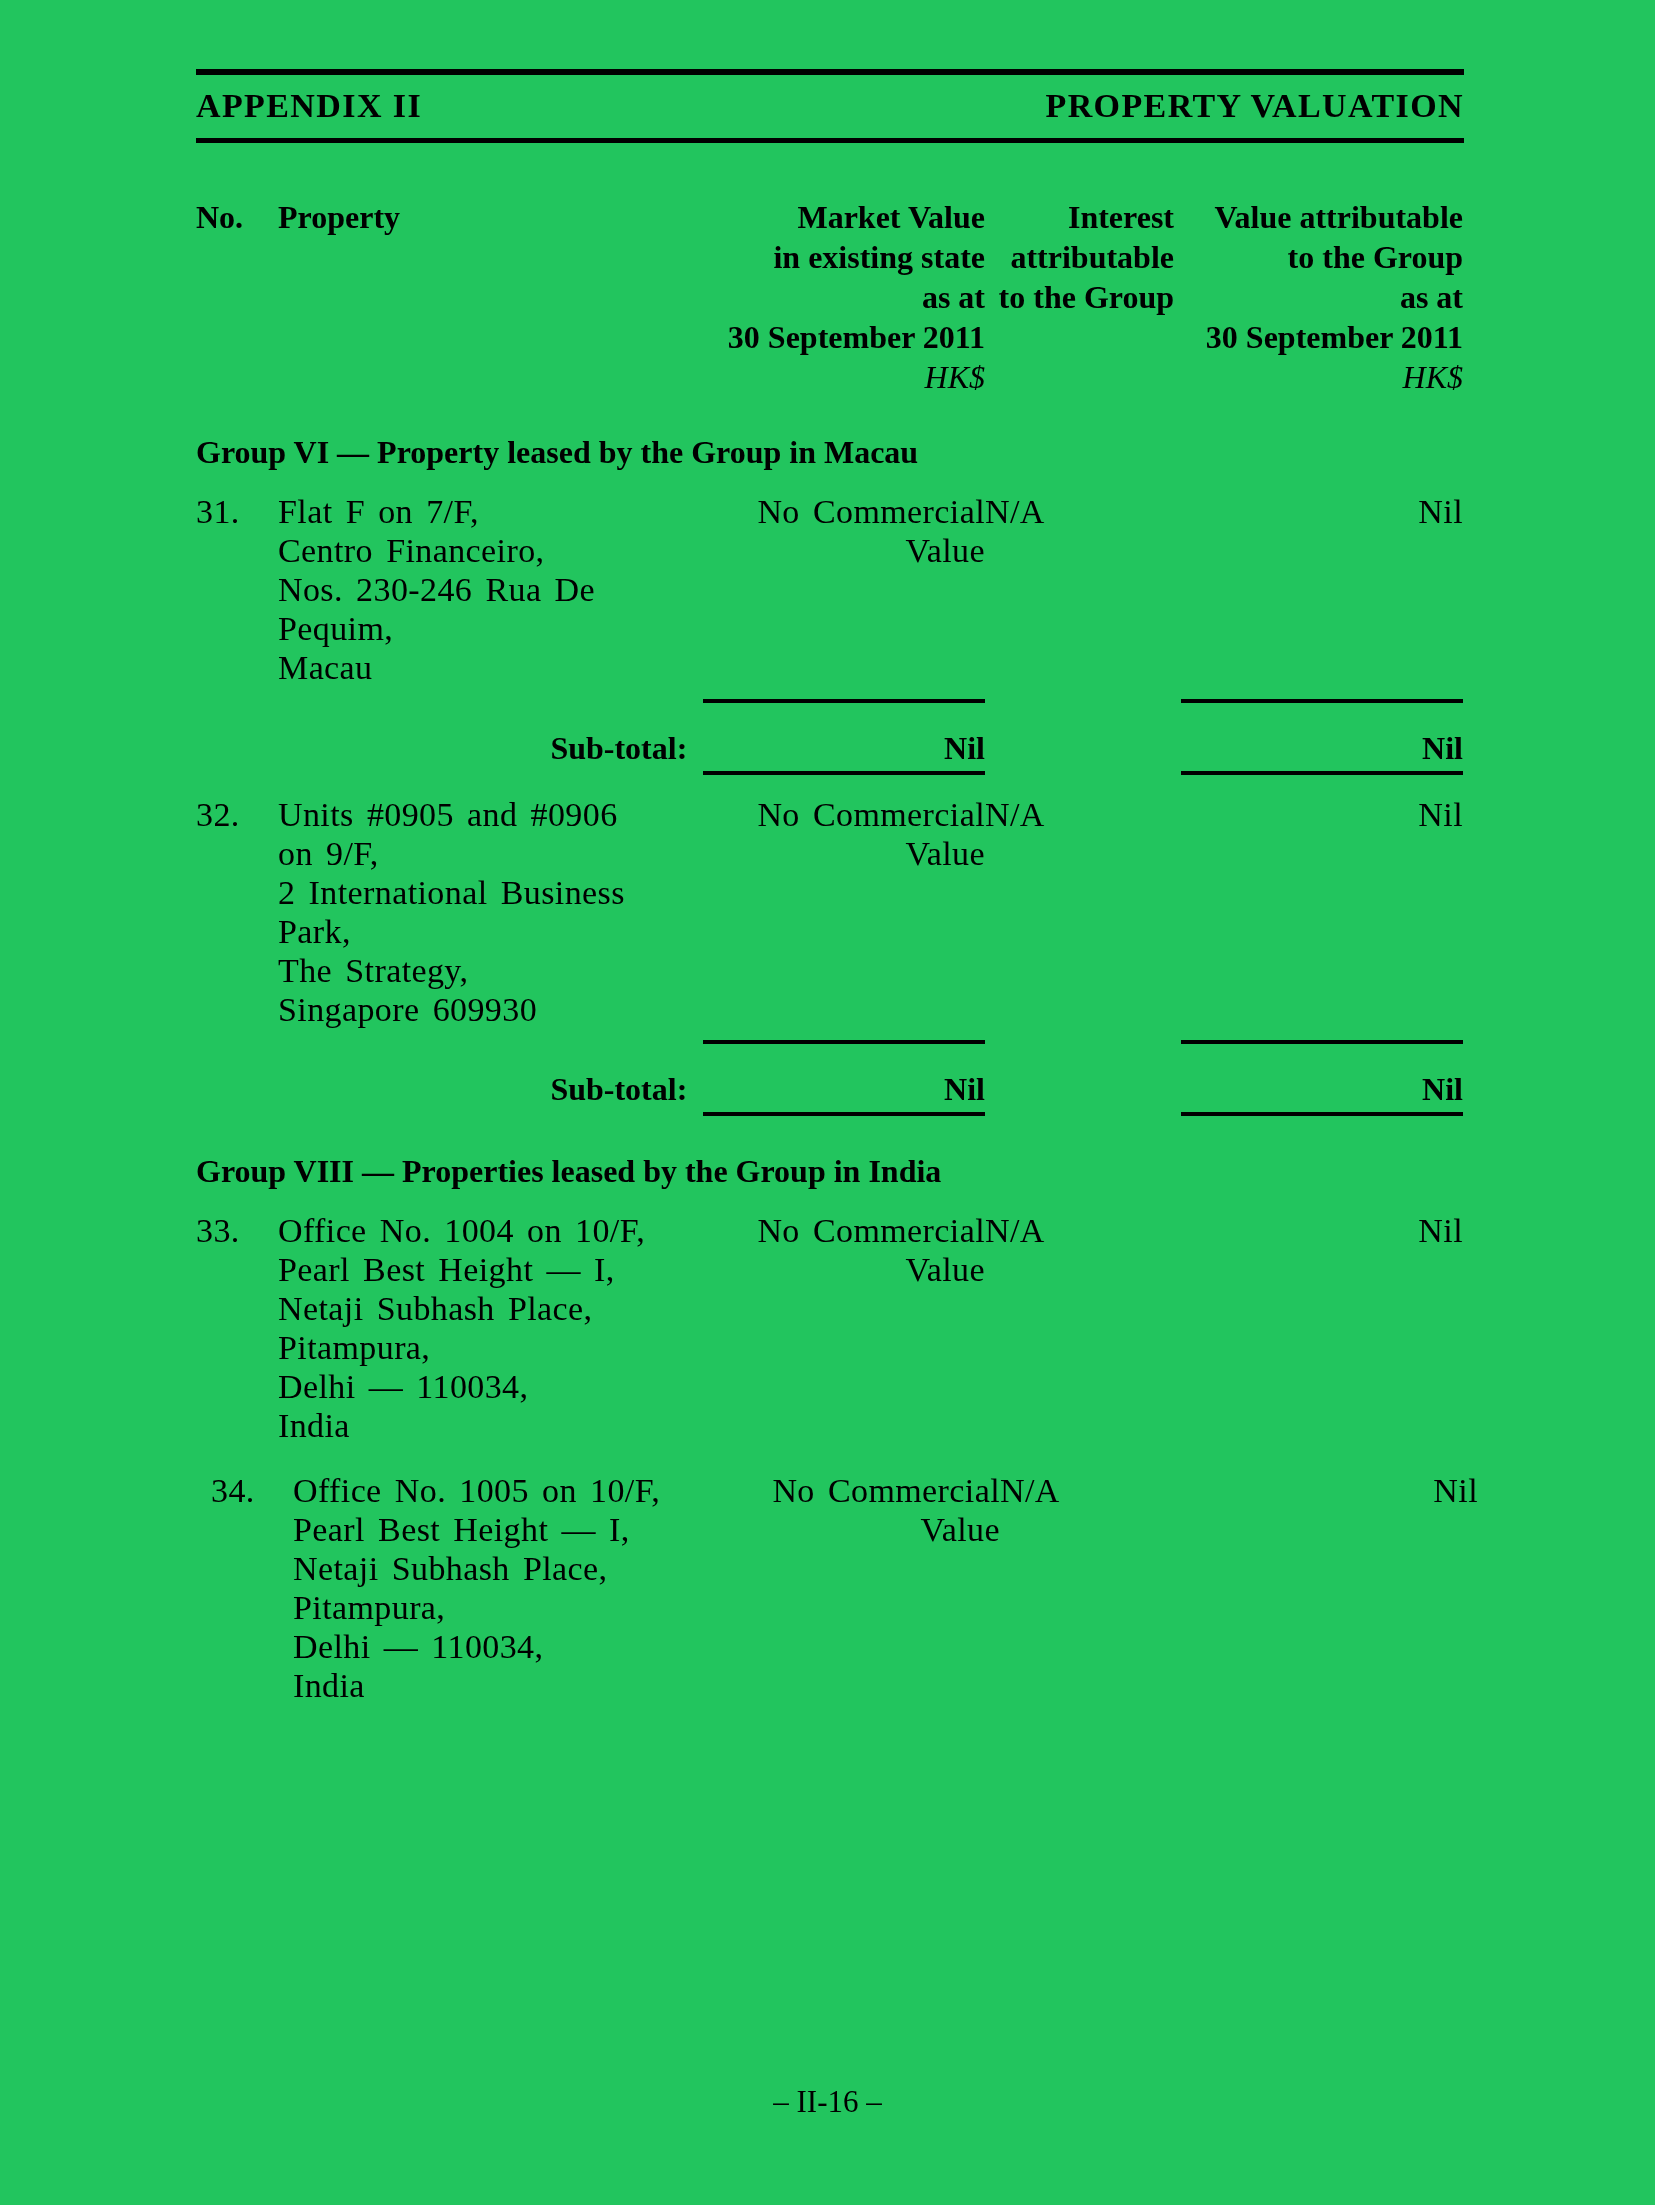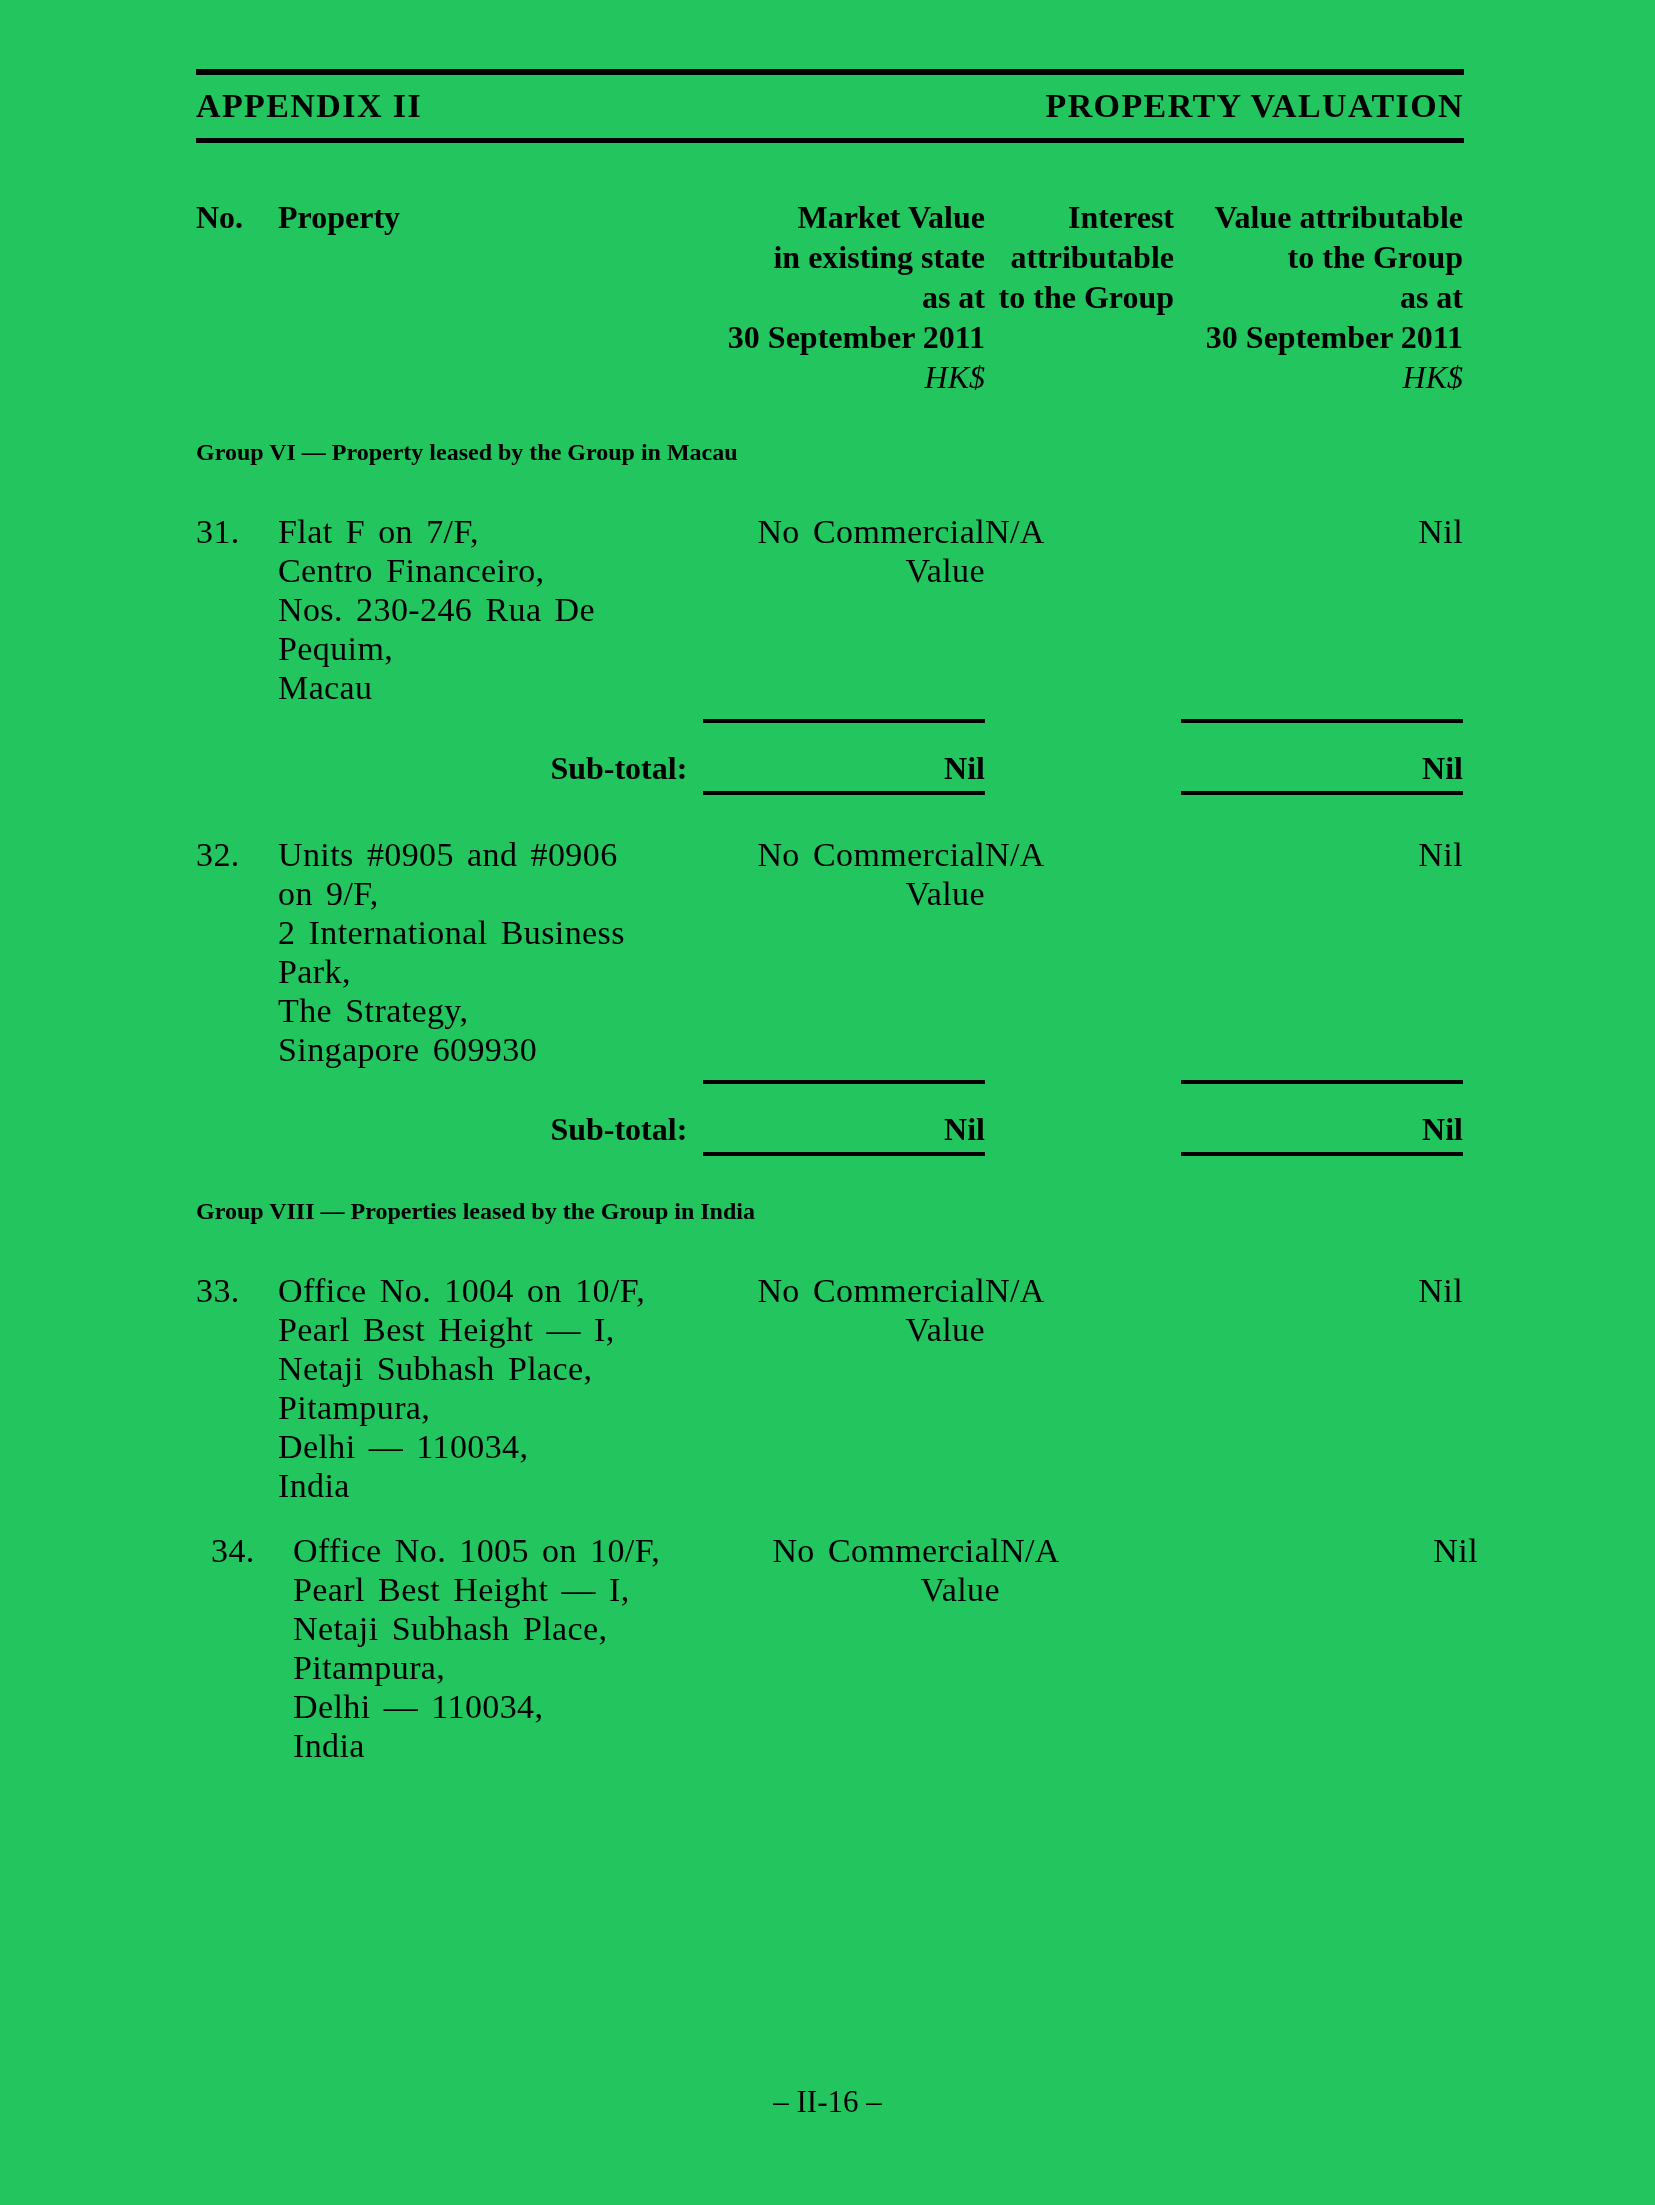--- a/index.html
+++ b/index.html
@@ -17,24 +17,24 @@
   .masthead-text{font-size:34px;font-weight:bold;letter-spacing:1.4px;white-space:nowrap;}
   
   .thead{display:grid;grid-template-columns:82px 371px 336px 189px 289px;margin-top:54px;}
   .thead .cell{display:flex;flex-direction:column;
     font-size:32px;font-weight:bold;line-height:40px;white-space:nowrap;}
   .thead .l{text-align:left;}
   .thead .r{text-align:right;}
   .hk{font-style:italic;font-weight:normal;}
   .spacer{height:40px;}
   
-  .group-heading{font-size:24px;font-weight:bold;line-height:39px;margin-top:36px;white-space:nowrap;}
+  .group-heading{font-size:32px;font-weight:bold;line-height:39px;margin-top:36px;white-space:nowrap;}
   
   .prow{display:grid;grid-template-columns:82px 371px 336px 189px 289px;
-    margin-top:40px;font-size:34px;line-height:39px;letter-spacing:0.4px;word-spacing:4.3px;}
+    margin-top:20px;font-size:34px;line-height:39px;letter-spacing:0.4px;word-spacing:4.3px;}
   .prow + .prow{margin-top:26px;margin-left:15px;}
   .prow .num{text-align:left;}
   .prow .addr{text-align:left;white-space:nowrap;}
   .prow .mv{text-align:right;white-space:nowrap;}
   .prow .int{padding-right:14.3px;white-space:nowrap;}
   .prow .val{text-align:right;white-space:nowrap;}
   
   .subtotal{display:flex;margin-top:11.4px;font-size:34px;line-height:39px;}
   .subtotal .label{width:507px;box-sizing:border-box;padding-right:15.7px;padding-bottom:7.1px;
     align-self:flex-end;text-align:right;font-weight:bold;font-size:32px;white-space:nowrap;}

